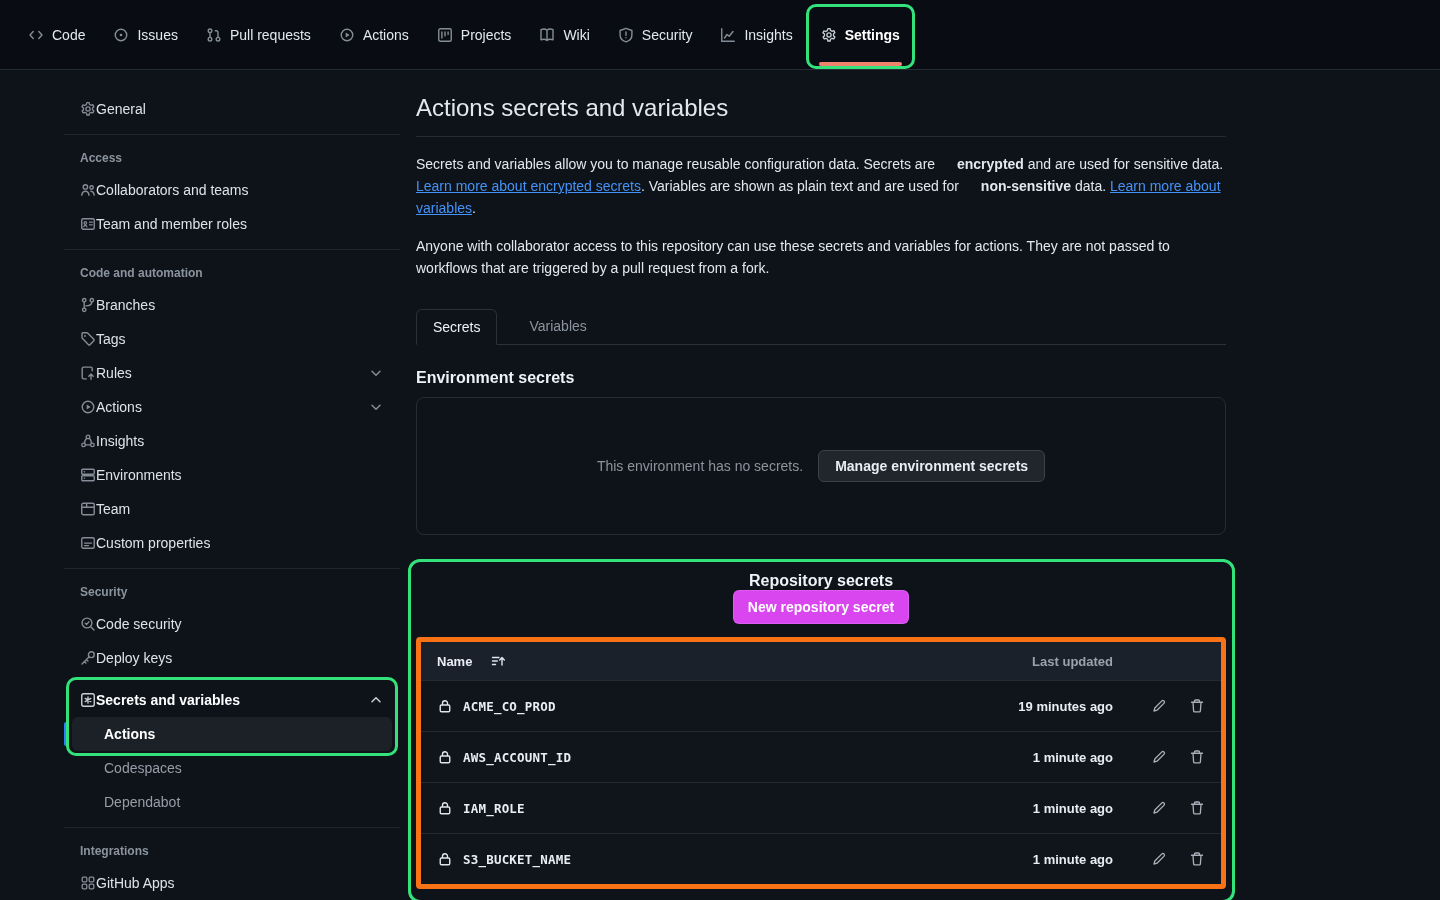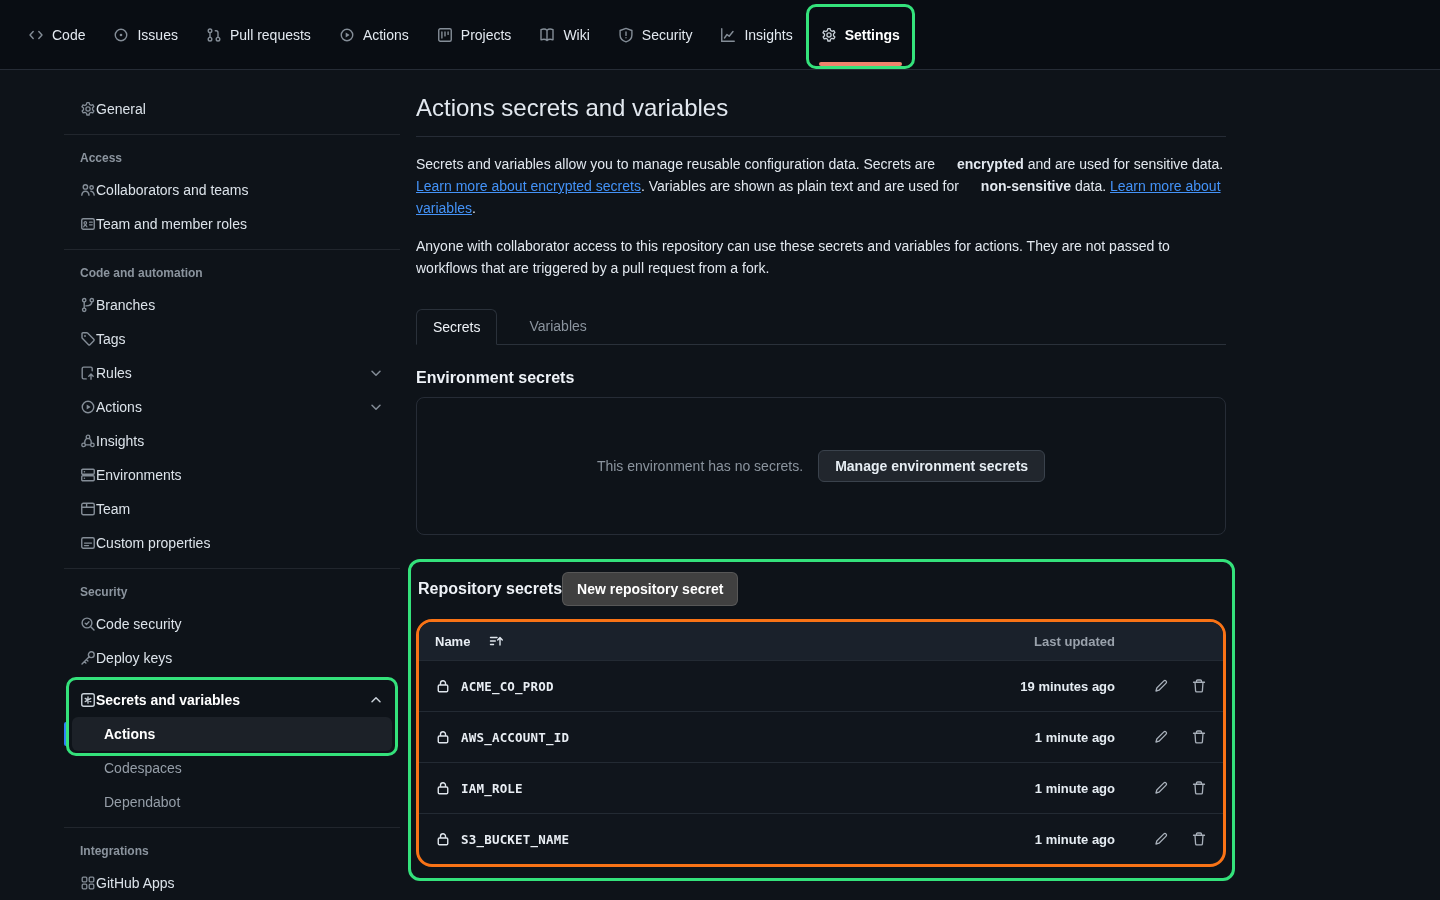--- a/index.html
+++ b/index.html
@@ -77,29 +77,29 @@
     border:1px solid #262c36; border-radius:8px; height:138px;
     display:flex; align-items:center; justify-content:center; gap:15px;
   }
   .env-empty { color:#8b949e; font-size:14px; }
   .btn {
     font-family:inherit; font-size:14px; font-weight:600; color:#e6edf3;
     background:#21262d; border:1px solid #3a424c; border-radius:6px; padding:7px 16px; cursor:pointer;
   }
   .btn-green {
     font-family:inherit; font-size:14px; font-weight:600; color:#ffffff;
-    background:#404040; border:1px solid rgba(255,255,255,0.12); border-radius:6px; padding:8px 14px; cursor:pointer;
+    background:#d946ef; border:1px solid rgba(255,255,255,0.12); border-radius:6px; padding:8px 14px; cursor:pointer;
   }
 
   .repo-wrap { position:relative; margin:24px -9px 0 -8px; padding:13px 9px 14px 8px; }
   .repo-ring { left:0; right:0; top:0; bottom:0; border-radius:12px; }
-  .repo-head { display:flex; align-items:center; justify-content:flex-start; margin:0 2px 13px; }
+  .repo-head { display:flex; align-items:center; justify-content:flex-end; margin:0 2px 13px;flex-direction:column; }
   .repo-head .section-heading { margin:0; }
 
-  .table { border:3px solid #f97316; border-radius:16px; overflow:hidden; background:#10151c; }
+  .table { border:5px solid #f97316; border-radius:4px; overflow:hidden; background:#10151c; }
   .t-head {
     display:flex; align-items:center; background:#1a212b; padding:0 16px; height:38px;
     font-size:13px; font-weight:700; color:#e6edf3;
   }
   .sort-ic { margin-left:8px; color:#d0d7de; }
   .t-row { display:flex; align-items:center; padding:0 16px; height:51px; border-top:1px solid #232a33; }
   .cell-name { display:flex; align-items:center; gap:10px; flex:1; color:#e9eef4; }
   .cell-name .ic { color:#dfe5ec; }
   .mono { font-family:"DejaVu Sans Mono", monospace; font-size:12.5px; font-weight:700; letter-spacing:.2px; }
   .cell-time { width:150px; text-align:right; font-size:13px; font-weight:600; color:#e6edf3; margin-right:38px; }

